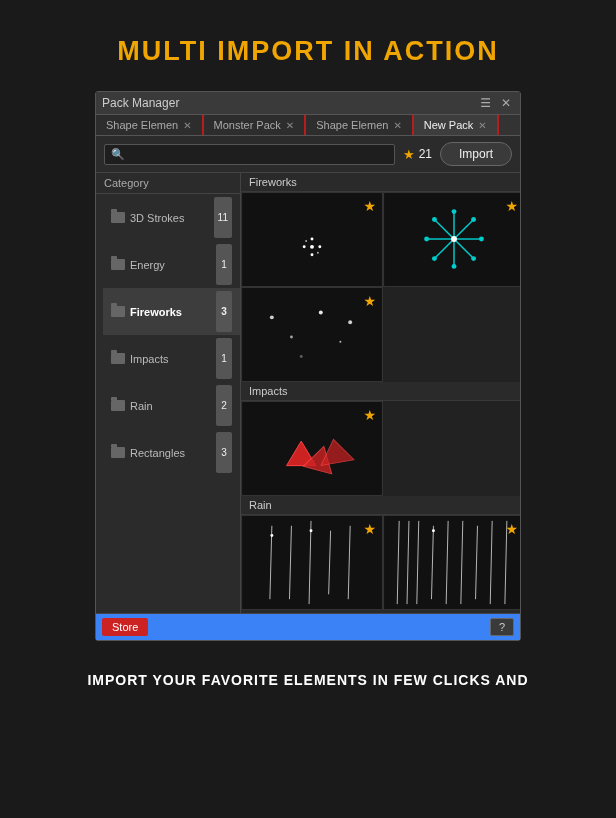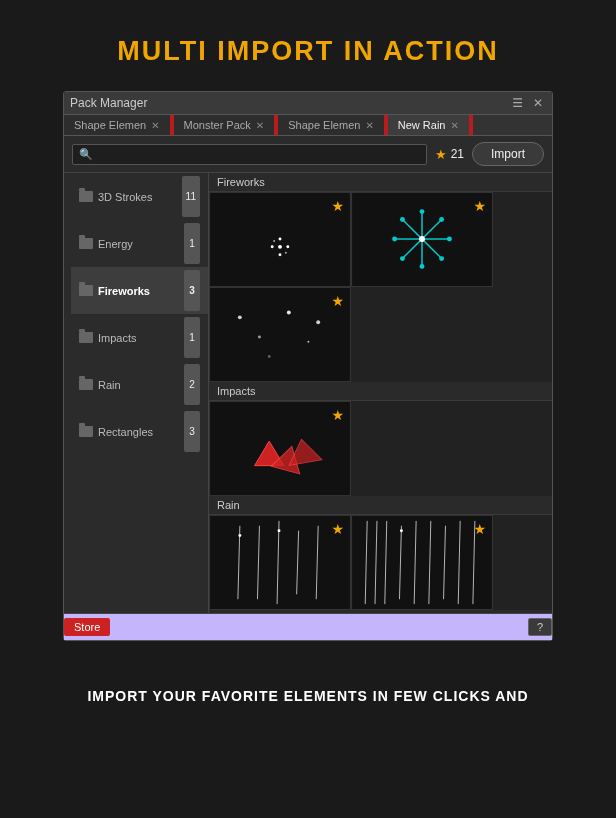--- a/index.html
+++ b/index.html
@@ -19,21 +19,21 @@
       font-size: 27px;
       font-weight: bold;
       letter-spacing: 2px;
       margin-top: 36px;
       margin-bottom: 24px;
       text-align: center;
       text-transform: uppercase;
     }
 
     .window {
-      width: 490px;
+      width: 426px;
       background: #2b2b2b;
       border: 1px solid #555;
       border-radius: 3px;
     }
 
     .window-titlebar {
       background: #3a3a3a;
       border-bottom: 1px solid #555;
       padding: 4px 6px;
       display: flex;
@@ -65,21 +65,21 @@
       display: flex;
       border-bottom: 1px solid #555;
       overflow: hidden;
     }
 
     .tab {
       padding: 4px 10px;
       font-size: 11px;
       color: #aaa;
       background: #2d2d2d;
-      border-right: 4px solid #b91c1c;
+      border-right: 2px solid #b91c1c;
       display: flex;
       align-items: center;
       gap: 5px;
       cursor: pointer;
       white-space: nowrap;
     }
 
     .tab.active {
       background: #3d3d3d;
       color: #eee;
@@ -269,23 +269,23 @@
       font-size: 14px;
     }
 
     
     .thumb-content {
       width: 100%;
       height: 100%;
     }
 
     .status-bar {
-      background: #c4b5fd;
+      background: #3b82f6;
       border-top: 1px solid #444;
-      padding: 4px 0;
+      padding: 4px 6px;
       display: flex;
       align-items: center;
       justify-content: space-between;
     }
 
     .store-btn {
       background: #cc2222;
       color: #fff;
       border: none;
       padding: 3px 10px;
@@ -303,21 +303,21 @@
       cursor: pointer;
       border-radius: 2px;
     }
 
     .bottom-text {
       color: #fff;
       font-size: 14px;
       font-weight: bold;
       text-align: center;
       letter-spacing: 1px;
-      margin-top: 44px;
+      margin-top: 28px;
       padding: 0 30px;
       line-height: 1.6;
       text-transform: uppercase;
     }
     .rain-line { stroke: #ffffff; stroke-width: 1; opacity: 0.7; }
     .impact-shape { fill: #cc2222; stroke: #ff4444; stroke-width: 1; }
 
     .content-scroll {
       overflow-y: auto;
       height: 100%;
@@ -345,40 +345,41 @@
     </div>
     <div class="tab">
       <span>Monster Pack</span>
       <span class="tab-close">✕</span>
     </div>
     <div class="tab">
       <span>Shape Elemen</span>
       <span class="tab-close">✕</span>
     </div>
     <div class="tab active">
-      <span>New Rain</span>
+      <span>New Pack</span>
       <span class="tab-close">✕</span>
     </div>
   </div>
 
   <div class="toolbar">
     <div class="search-box">
       <span class="search-icon">🔍</span>
       <input class="search-input-fake" type="text" style="">
     </div>
     <div class="star-count">
       <span>★</span>
       <span class="star-count-num">21</span>
     </div>
     <button class="import-btn">Import</button>
   </div>
 
   <div class="main-content">
 
     <div class="sidebar">
+      <div class="sidebar-header">Category</div>
 
       <div class="category-item">
         <span class="folder-icon"></span>
         <span class="category-name">3D Strokes</span>
         <span class="category-count">11</span>
       </div>
 
       <div class="category-item">
         <span class="folder-icon"></span>
         <span class="category-name">Energy</span>

